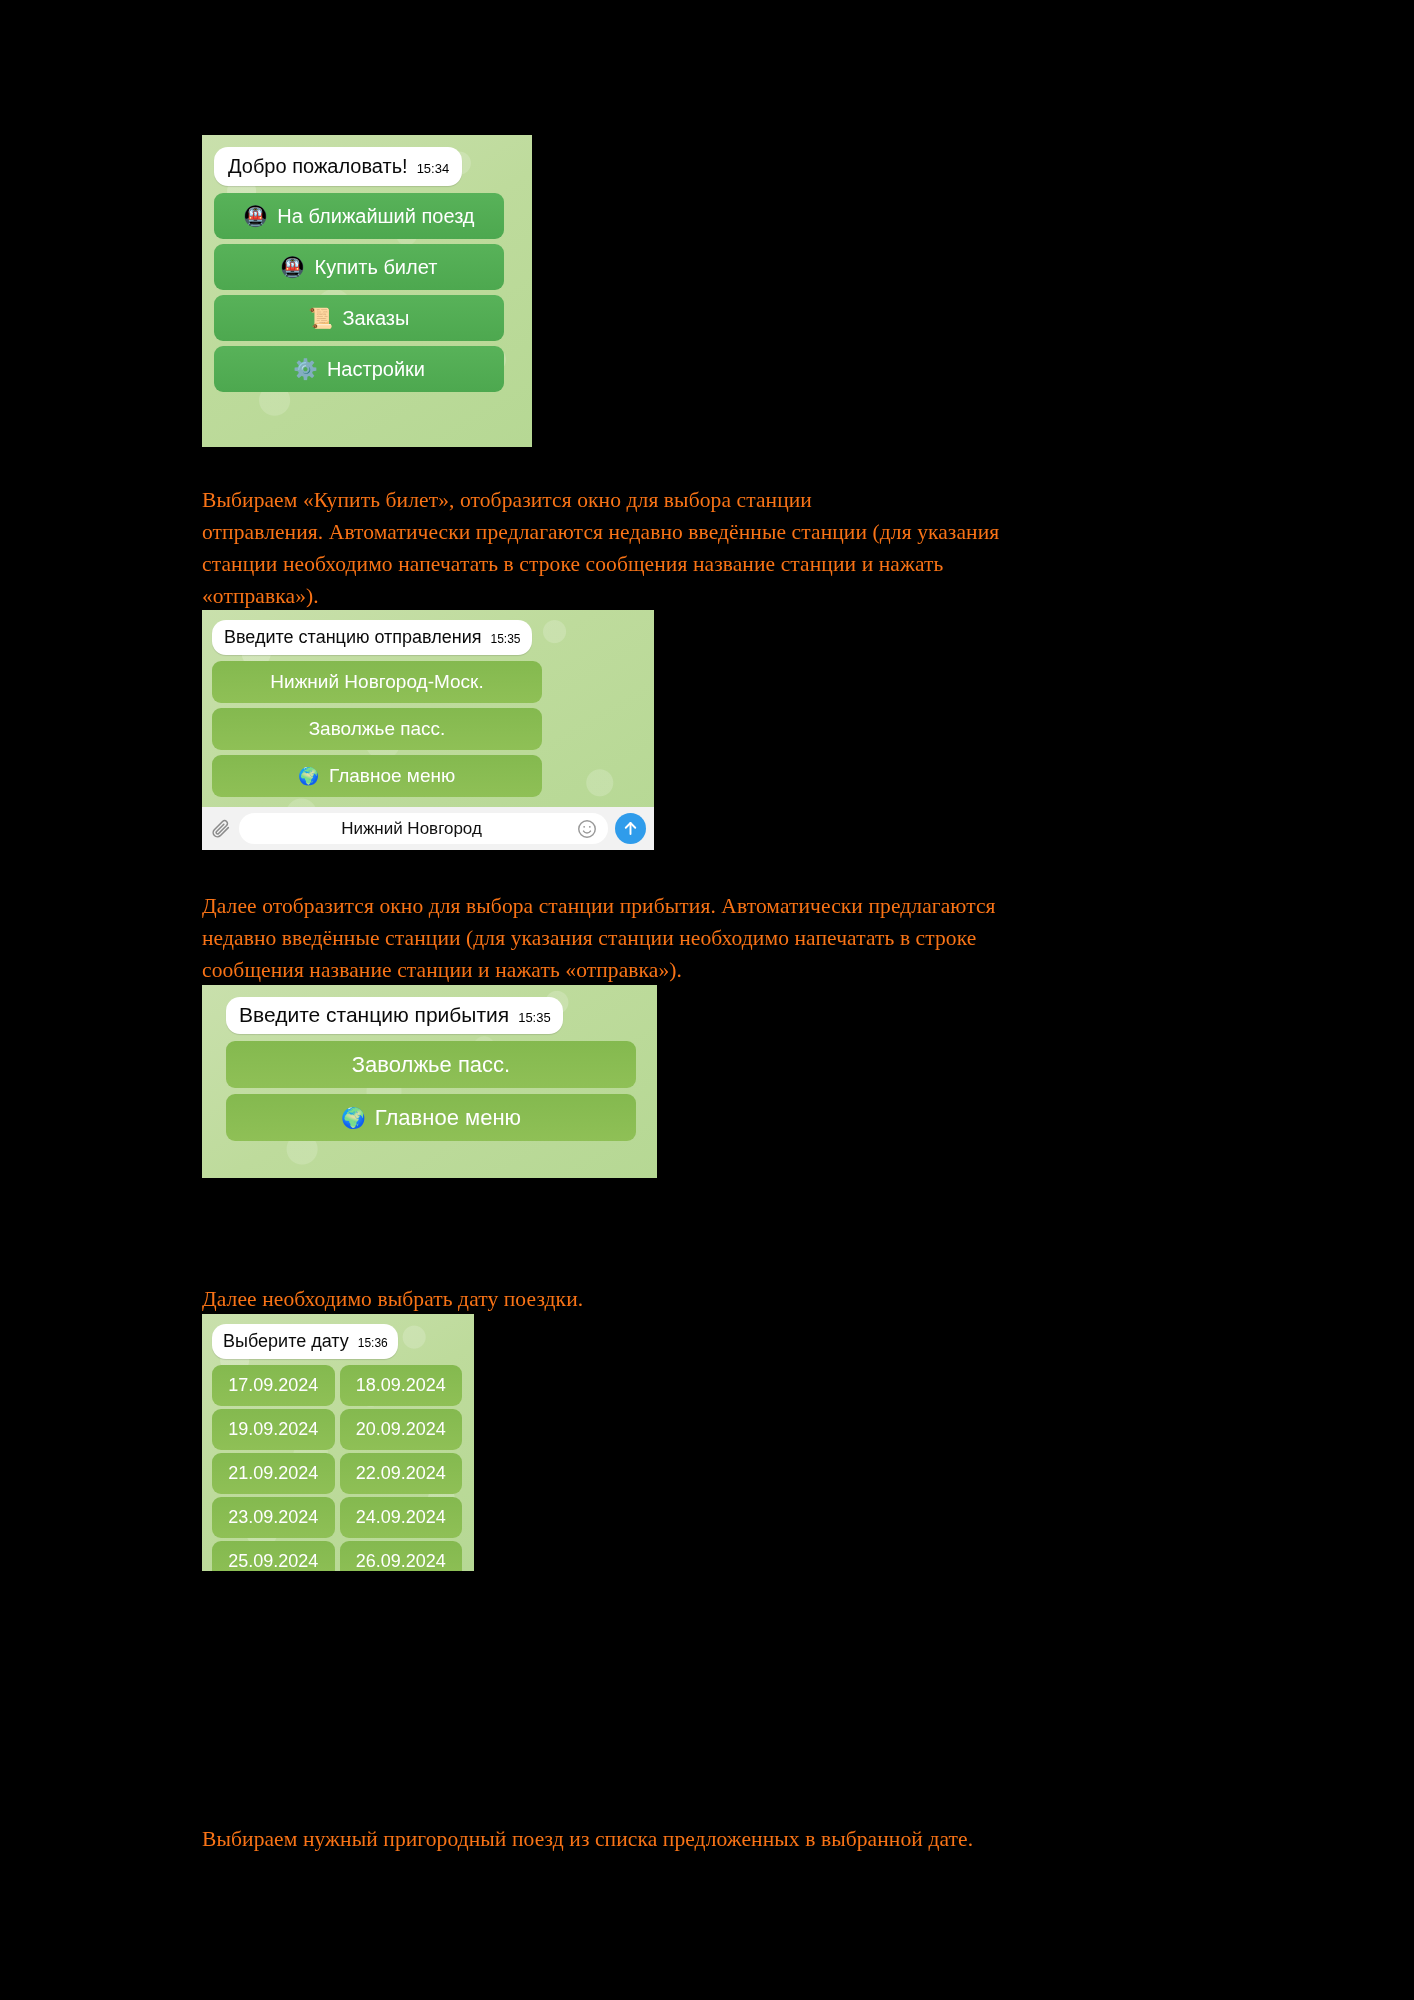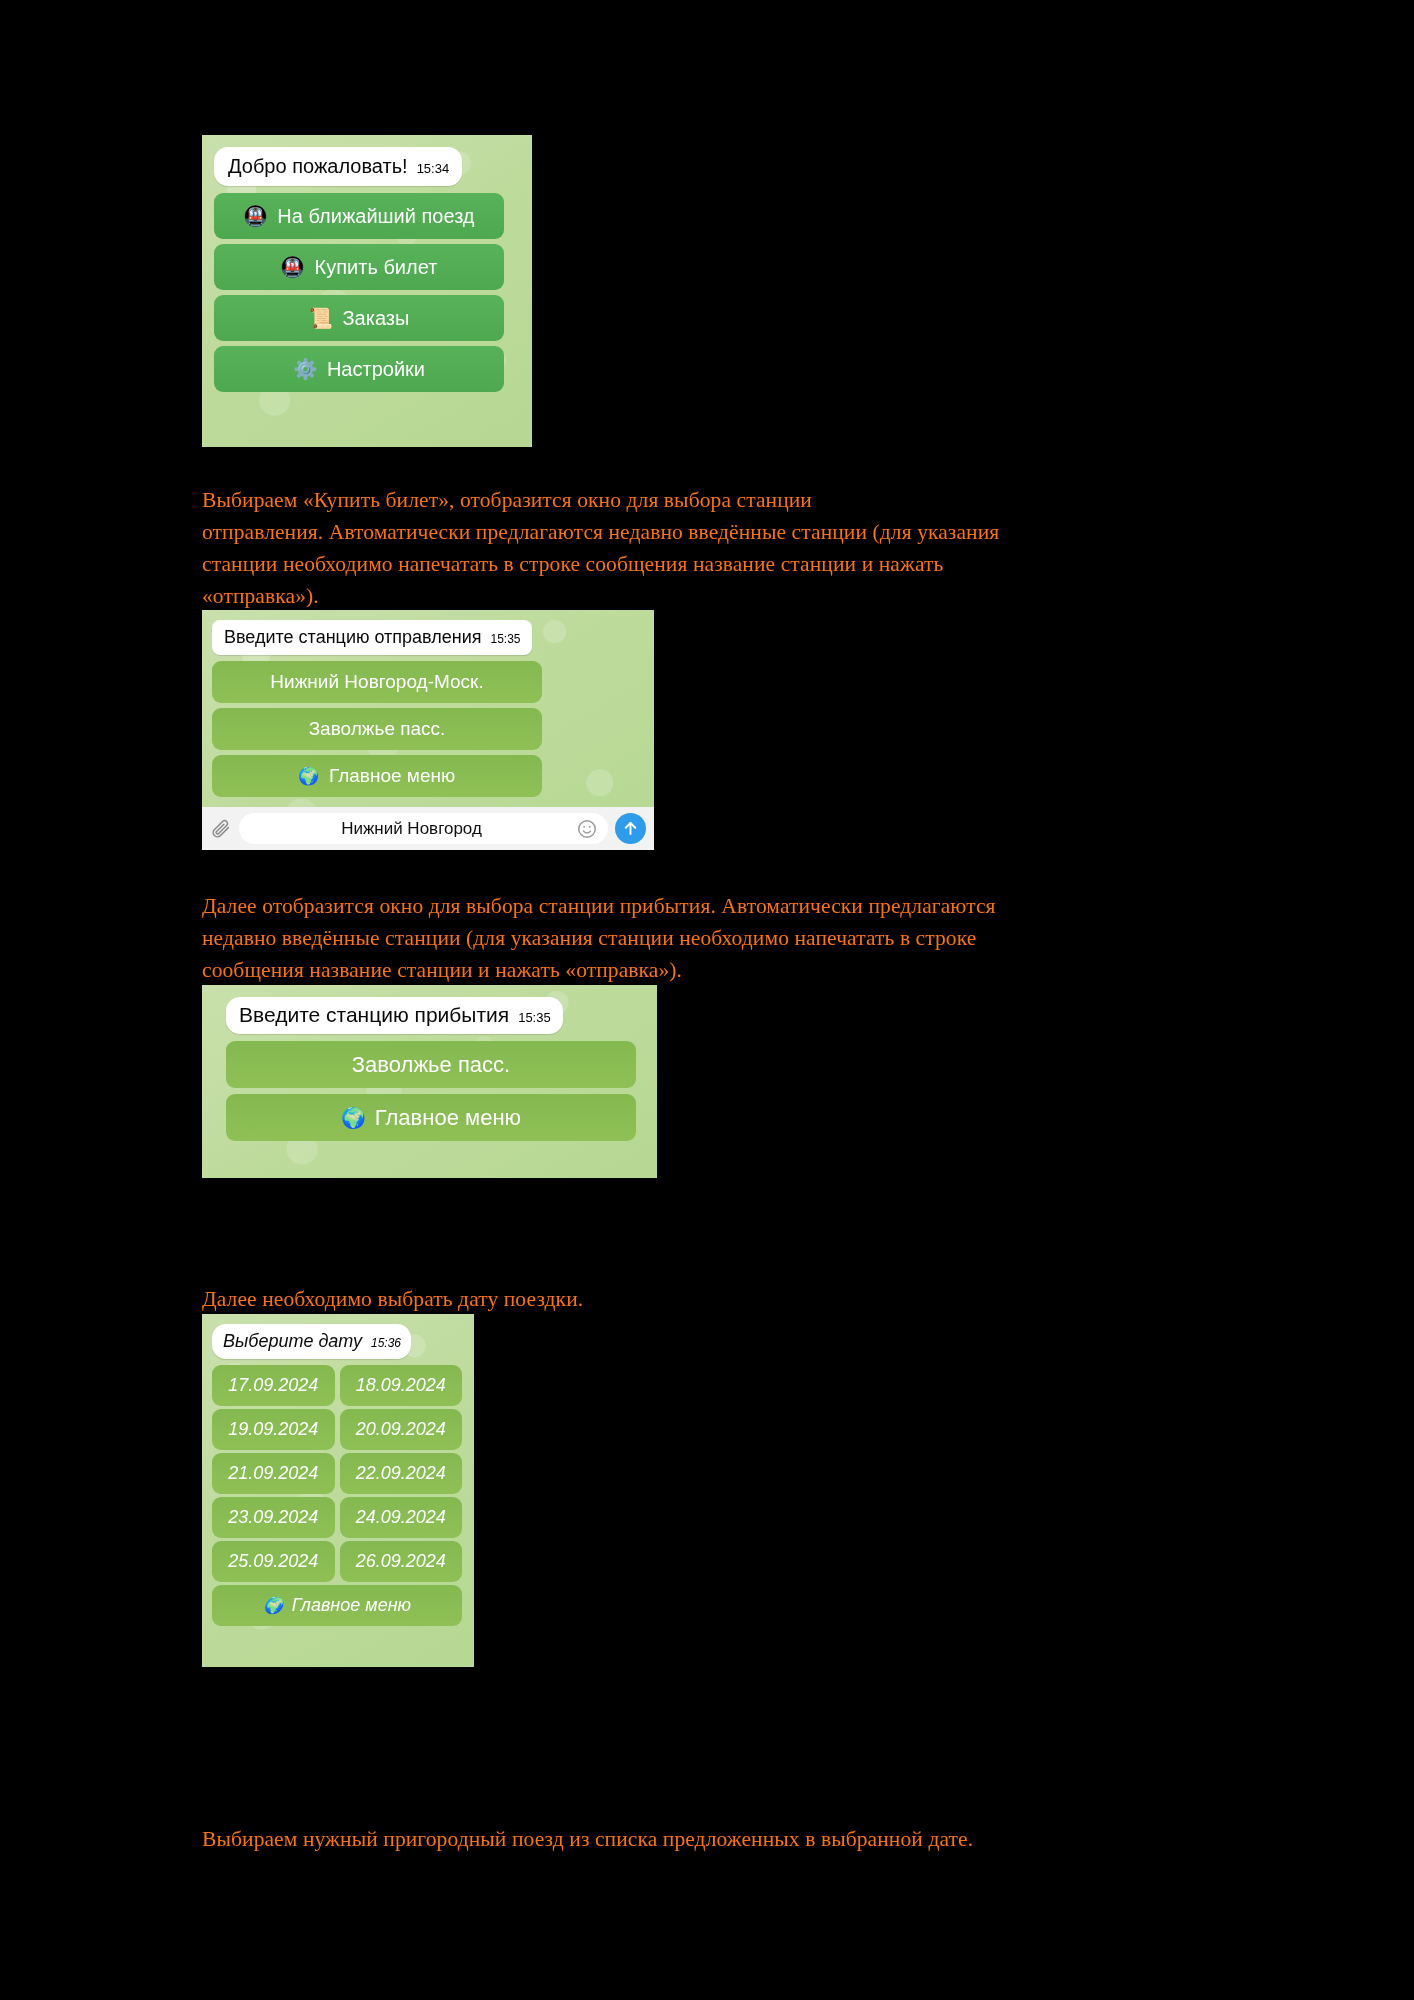--- a/index.html
+++ b/index.html
@@ -224,21 +224,21 @@
   <div class="para" style="left:202px; top:484px; width:1070px;">Выбираем «Купить билет», отобразится окно для выбора станции
 отправления. Автоматически предлагаются недавно введённые станции (для указания
 станции необходимо напечатать в строке сообщения название станции и нажать
 «отправка»).</div>
 
   <div class="shot s2" style="left:202px; top:610px; width:452px; height:240px;">
     <div class="wallpaper"></div>
     <div class="content" style="padding:10px 0 0 10px;">
 
       <div style="margin-bottom:6px;">
-        <span class="bot-bubble" style="padding:5px 11px 6px 12px;border-radius:8px;">
+        <span class="bot-bubble" style="padding:5px 11px 6px 12px;">
           <span class="btext" style="font-size:18px;">Введите станцию отправления</span>
           <span class="btime" style="font-size:12px;">15:35</span>
         </span>
       </div>
 
       <div class="kb" style="width:330px;">
         <div class="kb-row">
           <div class="kbtn">
             <span>Нижний Новгород-Моск.</span>
           </div>
@@ -311,21 +311,21 @@
             <span>Главное меню</span>
           </div>
         </div>
       </div>
 
     </div>
   </div>
 
   <div class="para" style="left:202px; top:1283px; width:1070px;">Далее необходимо выбрать дату поездки.</div>
 
-  <div class="shot s4" style="left:202px; top:1314px; width:272px; height:353px;font-style:italic;">
+  <div class="shot s4" style="left:202px; top:1314px; width:272px; height:257px;">
     <div class="wallpaper"></div>
     <div class="content" style="padding:10px 0 0 10px;">
 
       <div style="margin-bottom:6px;">
         <span class="bot-bubble" style="padding:5px 10px 6px 11px;">
           <span class="btext" style="font-size:18px;">Выберите дату</span>
           <span class="btime" style="font-size:12px;">15:36</span>
         </span>
       </div>
 

